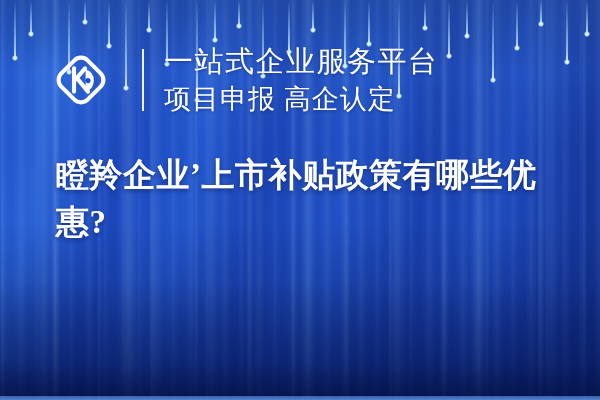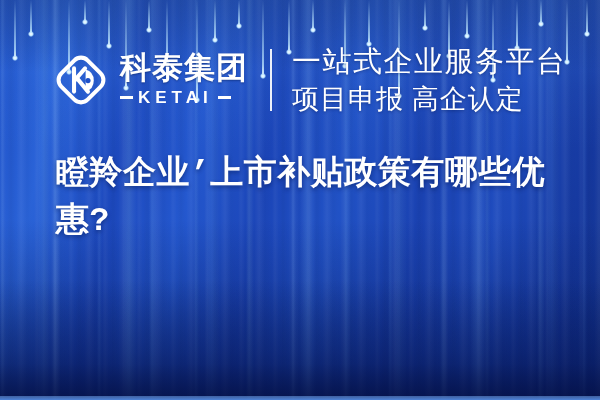--- a/index.html
+++ b/index.html
@@ -205,21 +205,21 @@
     position: absolute;
     left: 56px;
     top: 152px;
     width: 520px;
     color: #ffffff;
     font-size: 33px;
     font-weight: 700;
     line-height: 1.42;
     letter-spacing: 0.5px;
     text-shadow: 0 2px 4px rgba(0,18,65,0.45);
-    font-family: Liberation Mono, monospace;
+    font-family: Liberation Serif, serif;
   }
 </style>
 </head>
 <body>
 
 <div id="banner">
 
   <div class="stripes"></div>
   <div class="stripes2"></div>
   <div class="glowcols"></div>
@@ -260,28 +260,20 @@
 
     <div class="logo-block">
       <svg class="logo-mark" viewBox="0 0 100 100">
         <rect x="18" y="18" width="64" height="64" rx="16" ry="16" transform="rotate(45 50 50)" fill="none" stroke="#ffffff" stroke-width="7"></rect>
         <path d="M38 30 L38 70" stroke="#ffffff" stroke-width="7" stroke-linecap="round" fill="none"></path>
         <path d="M38 52 L57 30" stroke="#ffffff" stroke-width="7" stroke-linecap="round" fill="none"></path>
         <path d="M44 48 L62 70" stroke="#ffffff" stroke-width="7" stroke-linecap="round" fill="none"></path>
         <path d="M58 32 L58 70 Q72 66 72 51 Q72 36 58 32 Z" fill="#ffffff"></path>
         <circle cx="62" cy="51" r="4.5" fill="#1e50c8"></circle>
       </svg>
-      <div class="logo-words">
-        <div class="logo-cn">科泰集团</div>
-        <div class="logo-en">
-          <span class="dash"></span>
-          <span class="txt">KETAI</span>
-          <span class="dash"></span>
-        </div>
-      </div>
     </div>
 
     <div class="divider"></div>
 
     <div class="slogan">
       <div class="slogan-main">一站式企业服务平台</div>
       <div class="slogan-sub">项目申报 高企认定</div>
     </div>
 
   </div>

